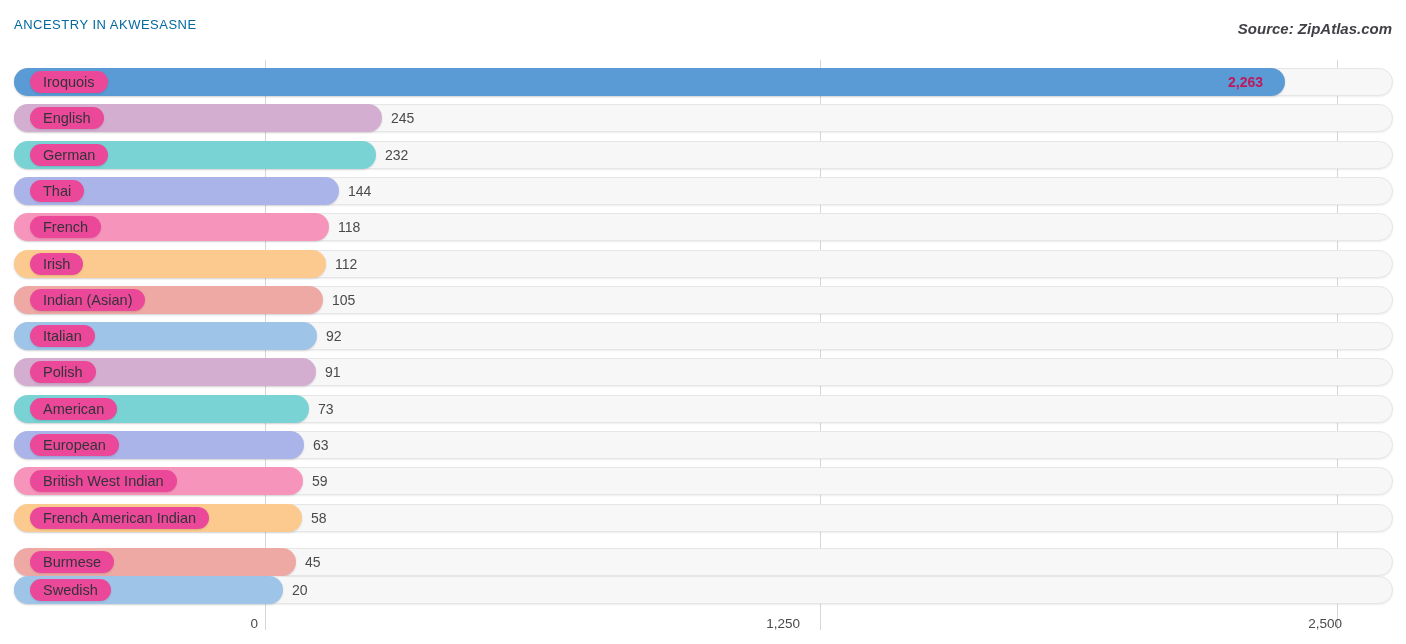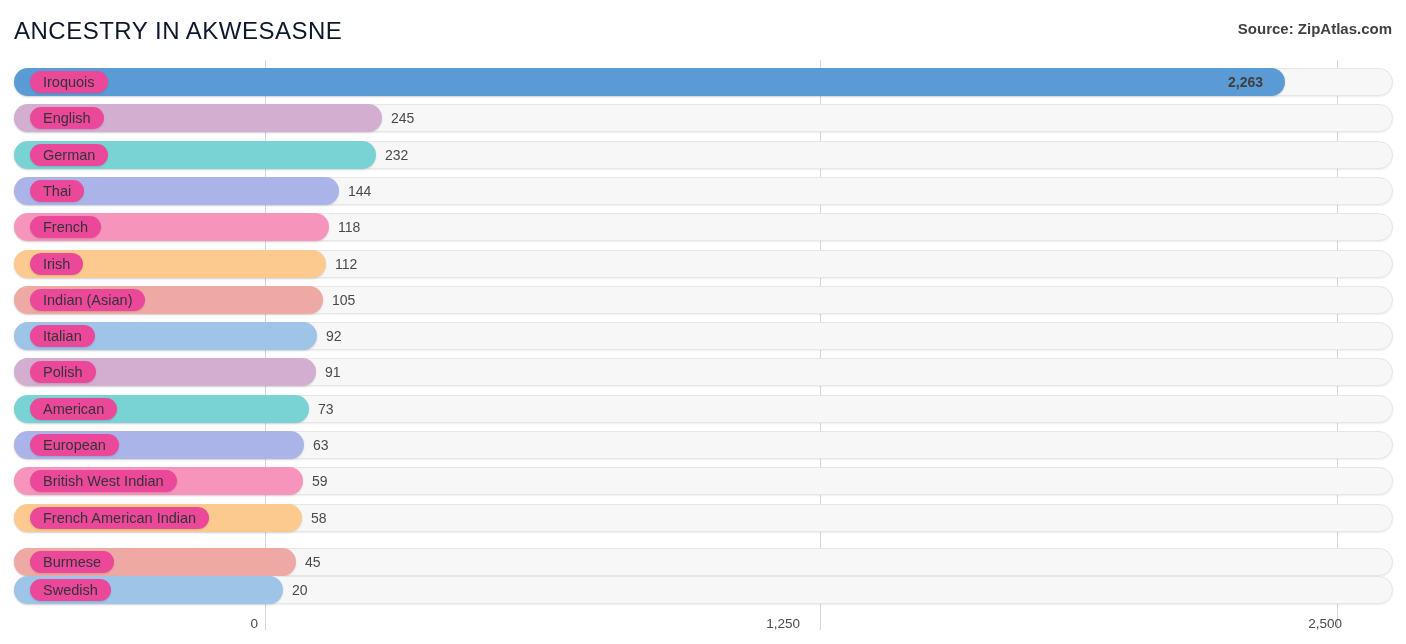--- a/index.html
+++ b/index.html
@@ -8,26 +8,26 @@
     background:#ffffff;
     font-family:"Liberation Sans", sans-serif;
     color:#3a3a3a;
     overflow:hidden;
   }
   #chart-root { position:relative; width:1406px; height:644px; }
 
   
   .chart-title {
     position:absolute; left:14px; top:17px;
-    font-size:24px; letter-spacing:.5px; color:#0f172a;
+    font-size:13px; letter-spacing:.5px; color:#0369a1;
     font-weight:400; white-space:nowrap;
   }
   .chart-source {
     position:absolute; right:14px; top:20px;
-    font-size:15px; font-weight:bold;
+    font-size:15px; font-style:italic; font-weight:bold;
     color:#3f3f46; white-space:nowrap;
   }
 
   
   .plot { position:absolute; left:0; top:60px; width:1406px; height:548px; }
 
   .gridlines { position:absolute; left:0; top:0; width:100%; height:548px; }
   .gridline {
     position:absolute; top:0; width:1px; height:548px;
     background:#d6d6d6;
@@ -64,21 +64,21 @@
     white-space:nowrap;
     box-shadow:0 1px 2px rgba(0,0,0,.12);
   }
 
   .bar-value {
     position:absolute; top:4px;
     height:20px; line-height:20px;
     font-size:14px; color:#4a4a4a;
     white-space:nowrap;
   }
-  .bar-value.inside { color:#404040; font-weight:bold; }
+  .bar-value.inside { color:#be185d; font-weight:bold; }
 
   
   .axis { position:absolute; left:0; top:608px; width:1406px; height:36px; }
   .axis-tick {
     position:absolute; top:8px;
     font-size:13.5px; color:#4a4a4a;
     transform:translateX(-100%);
     white-space:nowrap;
   }
   .axis-tick-line {

